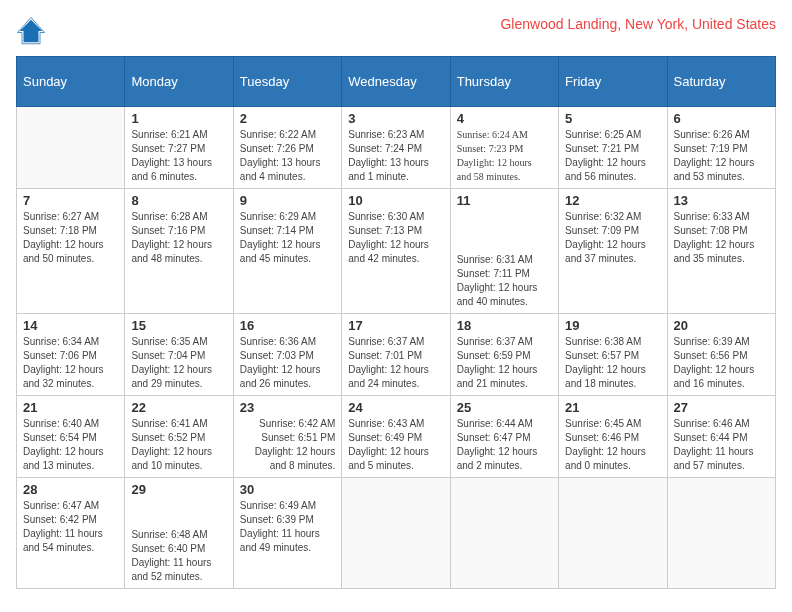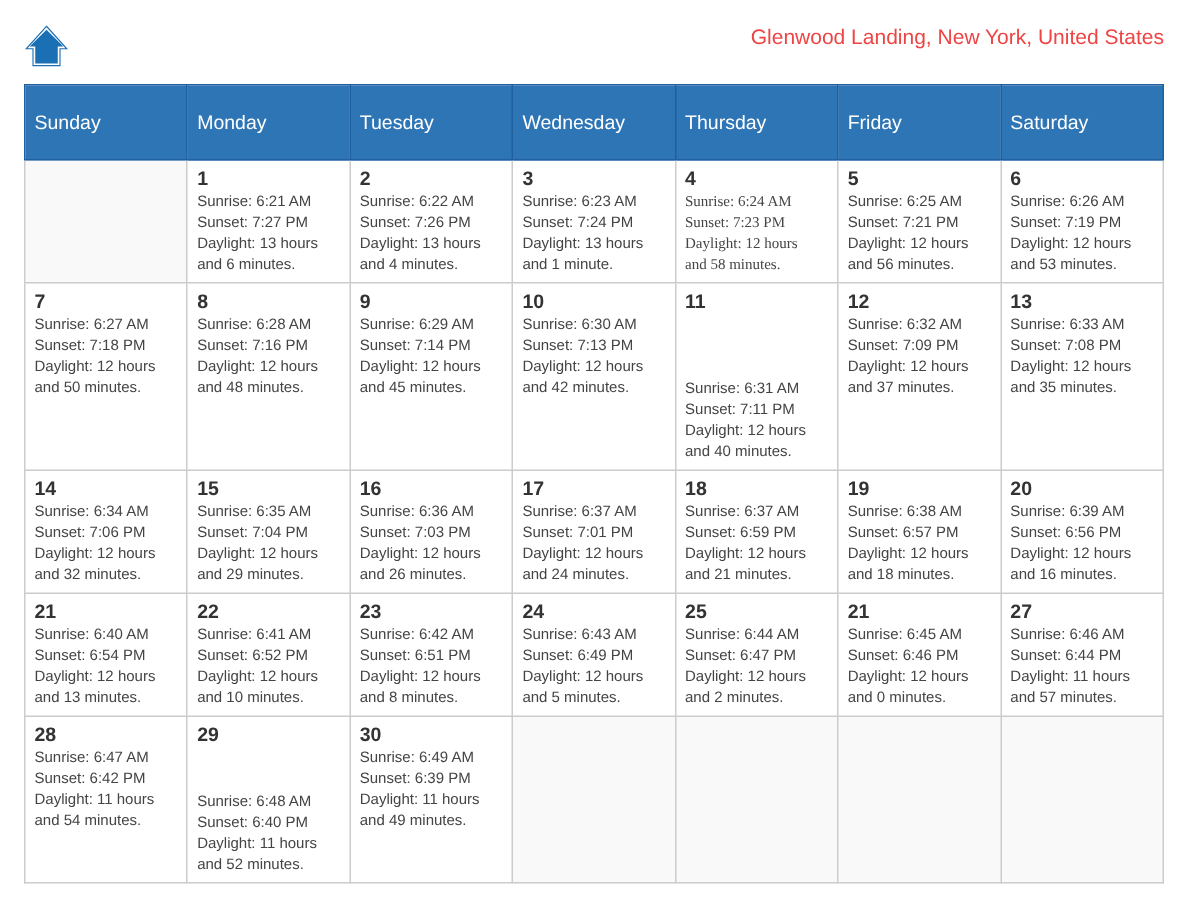--- a/index.html
+++ b/index.html
@@ -269,21 +269,21 @@
         </td>
         <td>
           <span class="day-number">22</span>
           <div class="day-info" style="white-space: pre-line;">Sunrise: 6:41 AM
 Sunset: 6:52 PM
 Daylight: 12 hours
 and 10 minutes.</div>
         </td>
         <td>
           <span class="day-number">23</span>
-          <div class="day-info" style="white-space: pre-line;">Sunrise: 6:42 AM
+          <div class="day-info" style="white-space: pre-line; text-align: right;">Sunrise: 6:42 AM
 Sunset: 6:51 PM
 Daylight: 12 hours
 and 8 minutes.</div>
         </td>
         <td>
           <span class="day-number">24</span>
           <div class="day-info" style="white-space: pre-line;">Sunrise: 6:43 AM
 Sunset: 6:49 PM
 Daylight: 12 hours
 and 5 minutes.</div>

